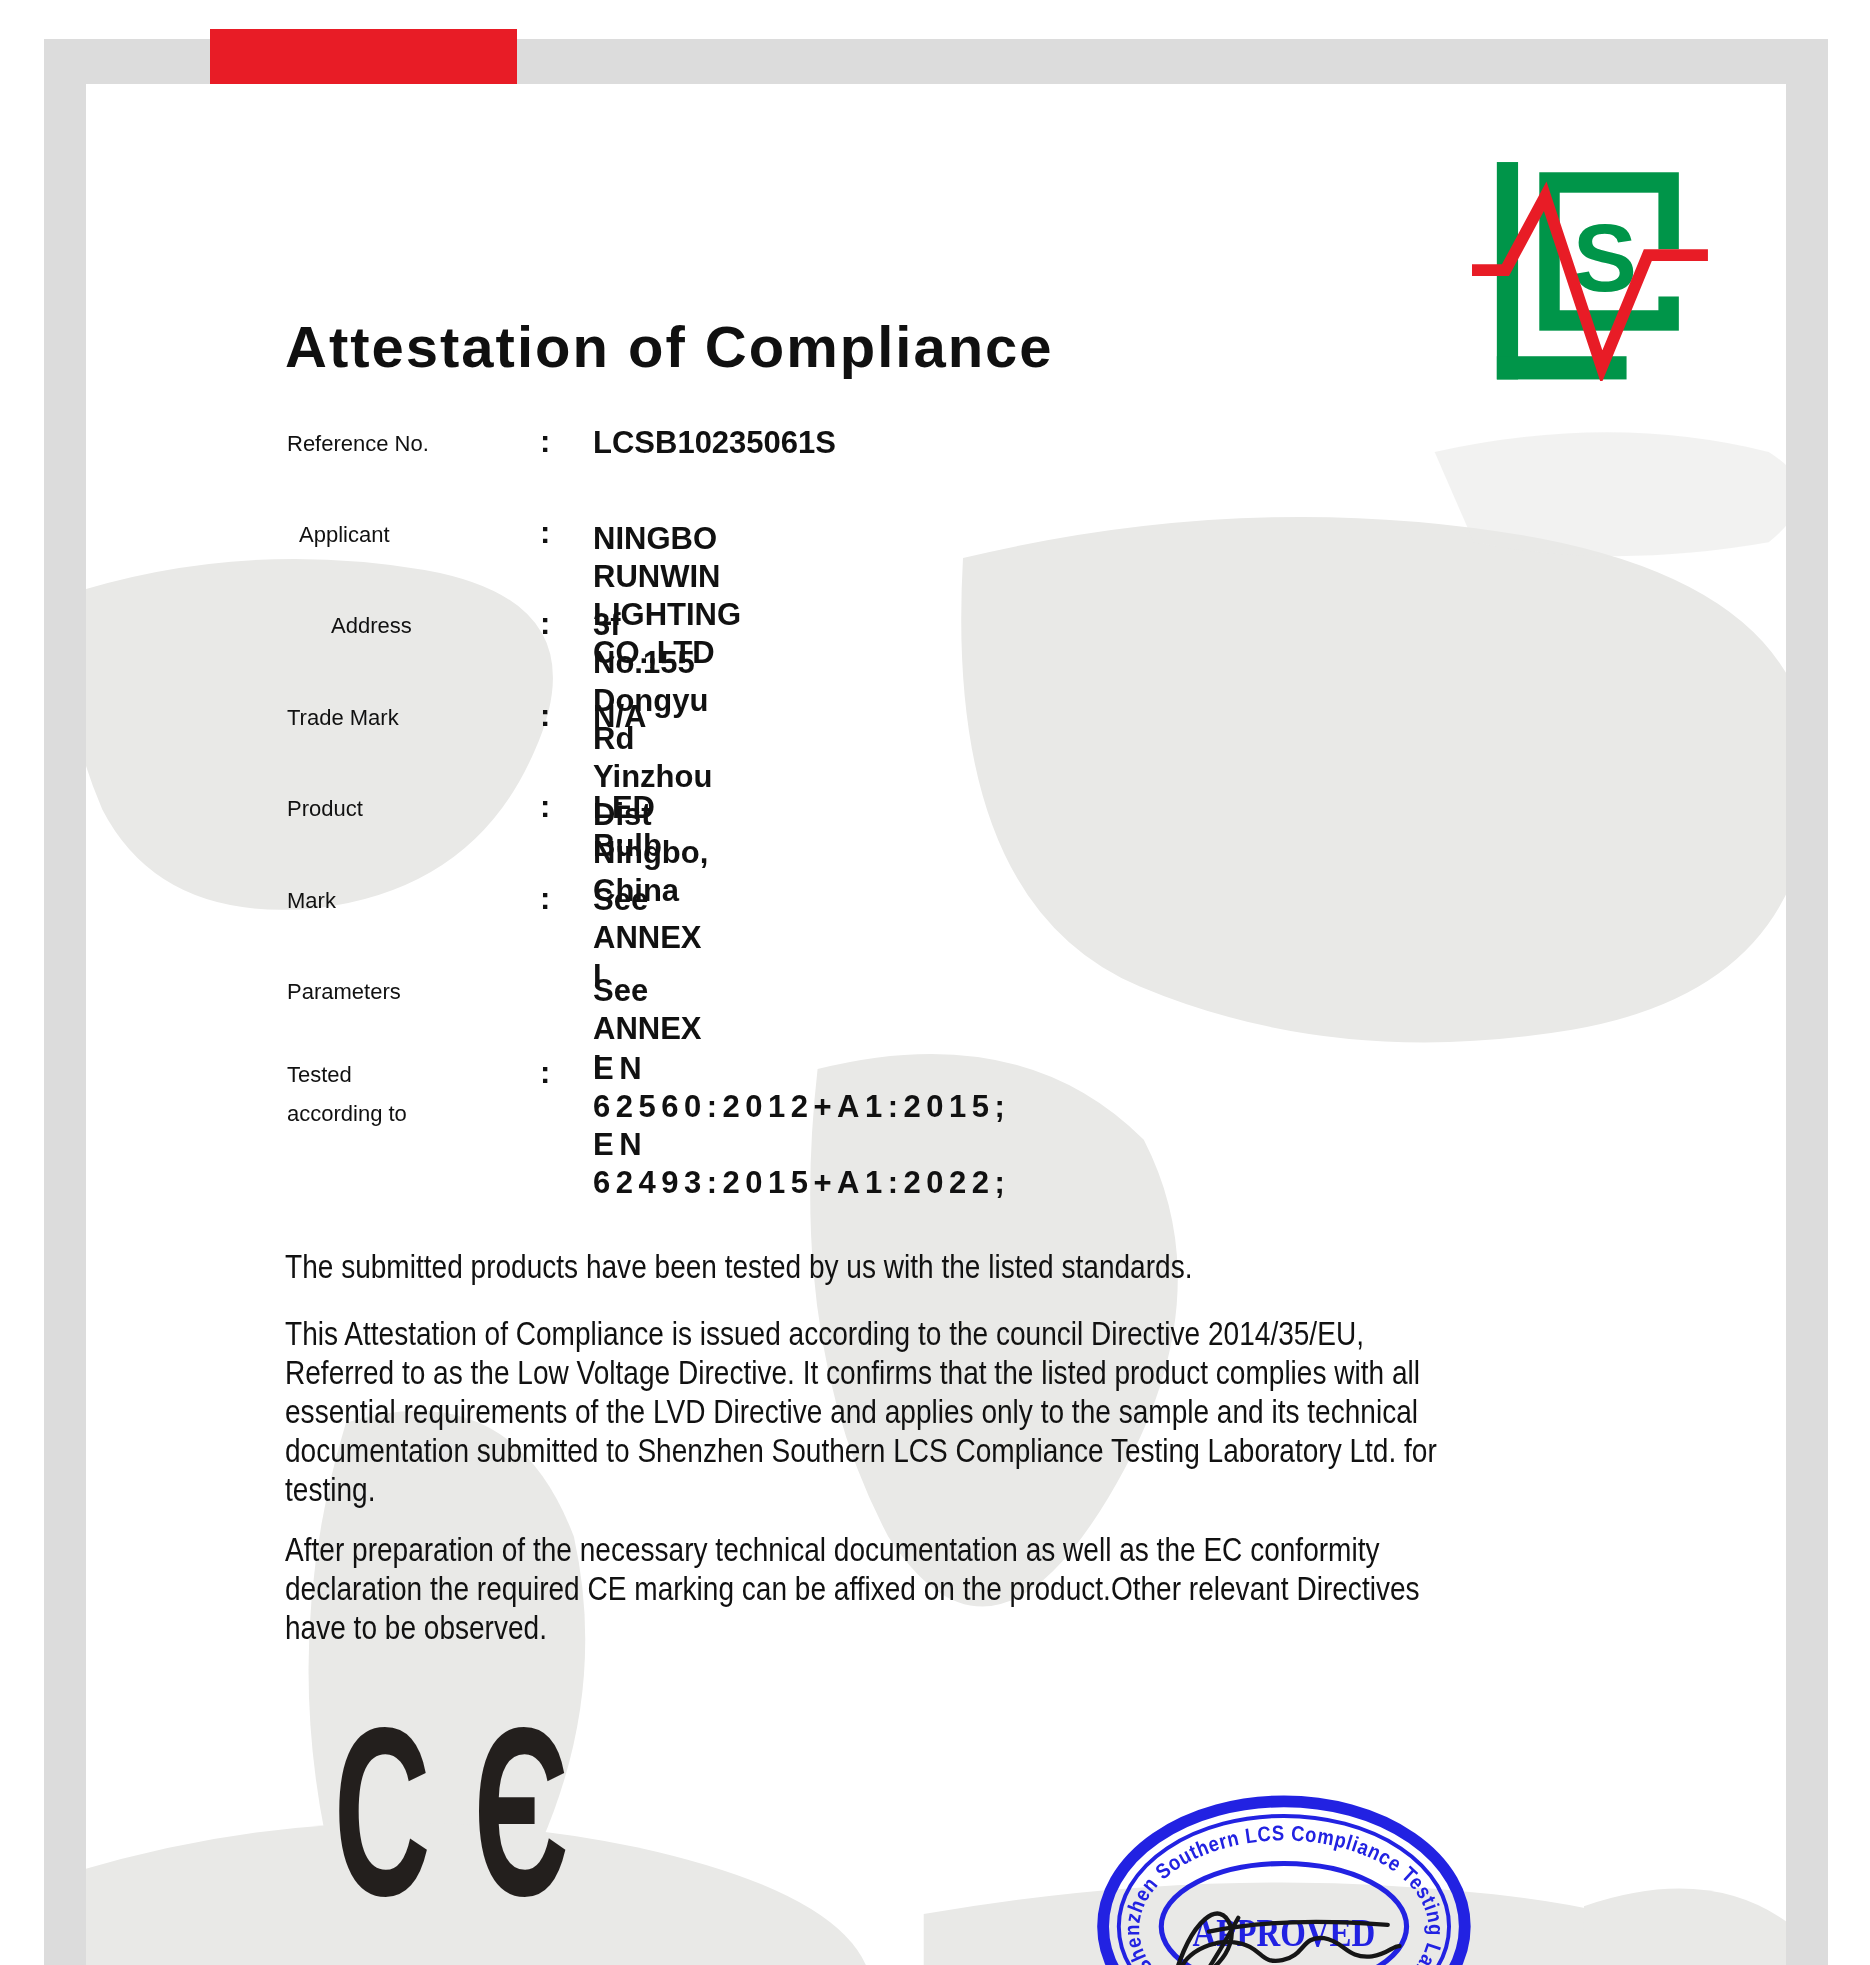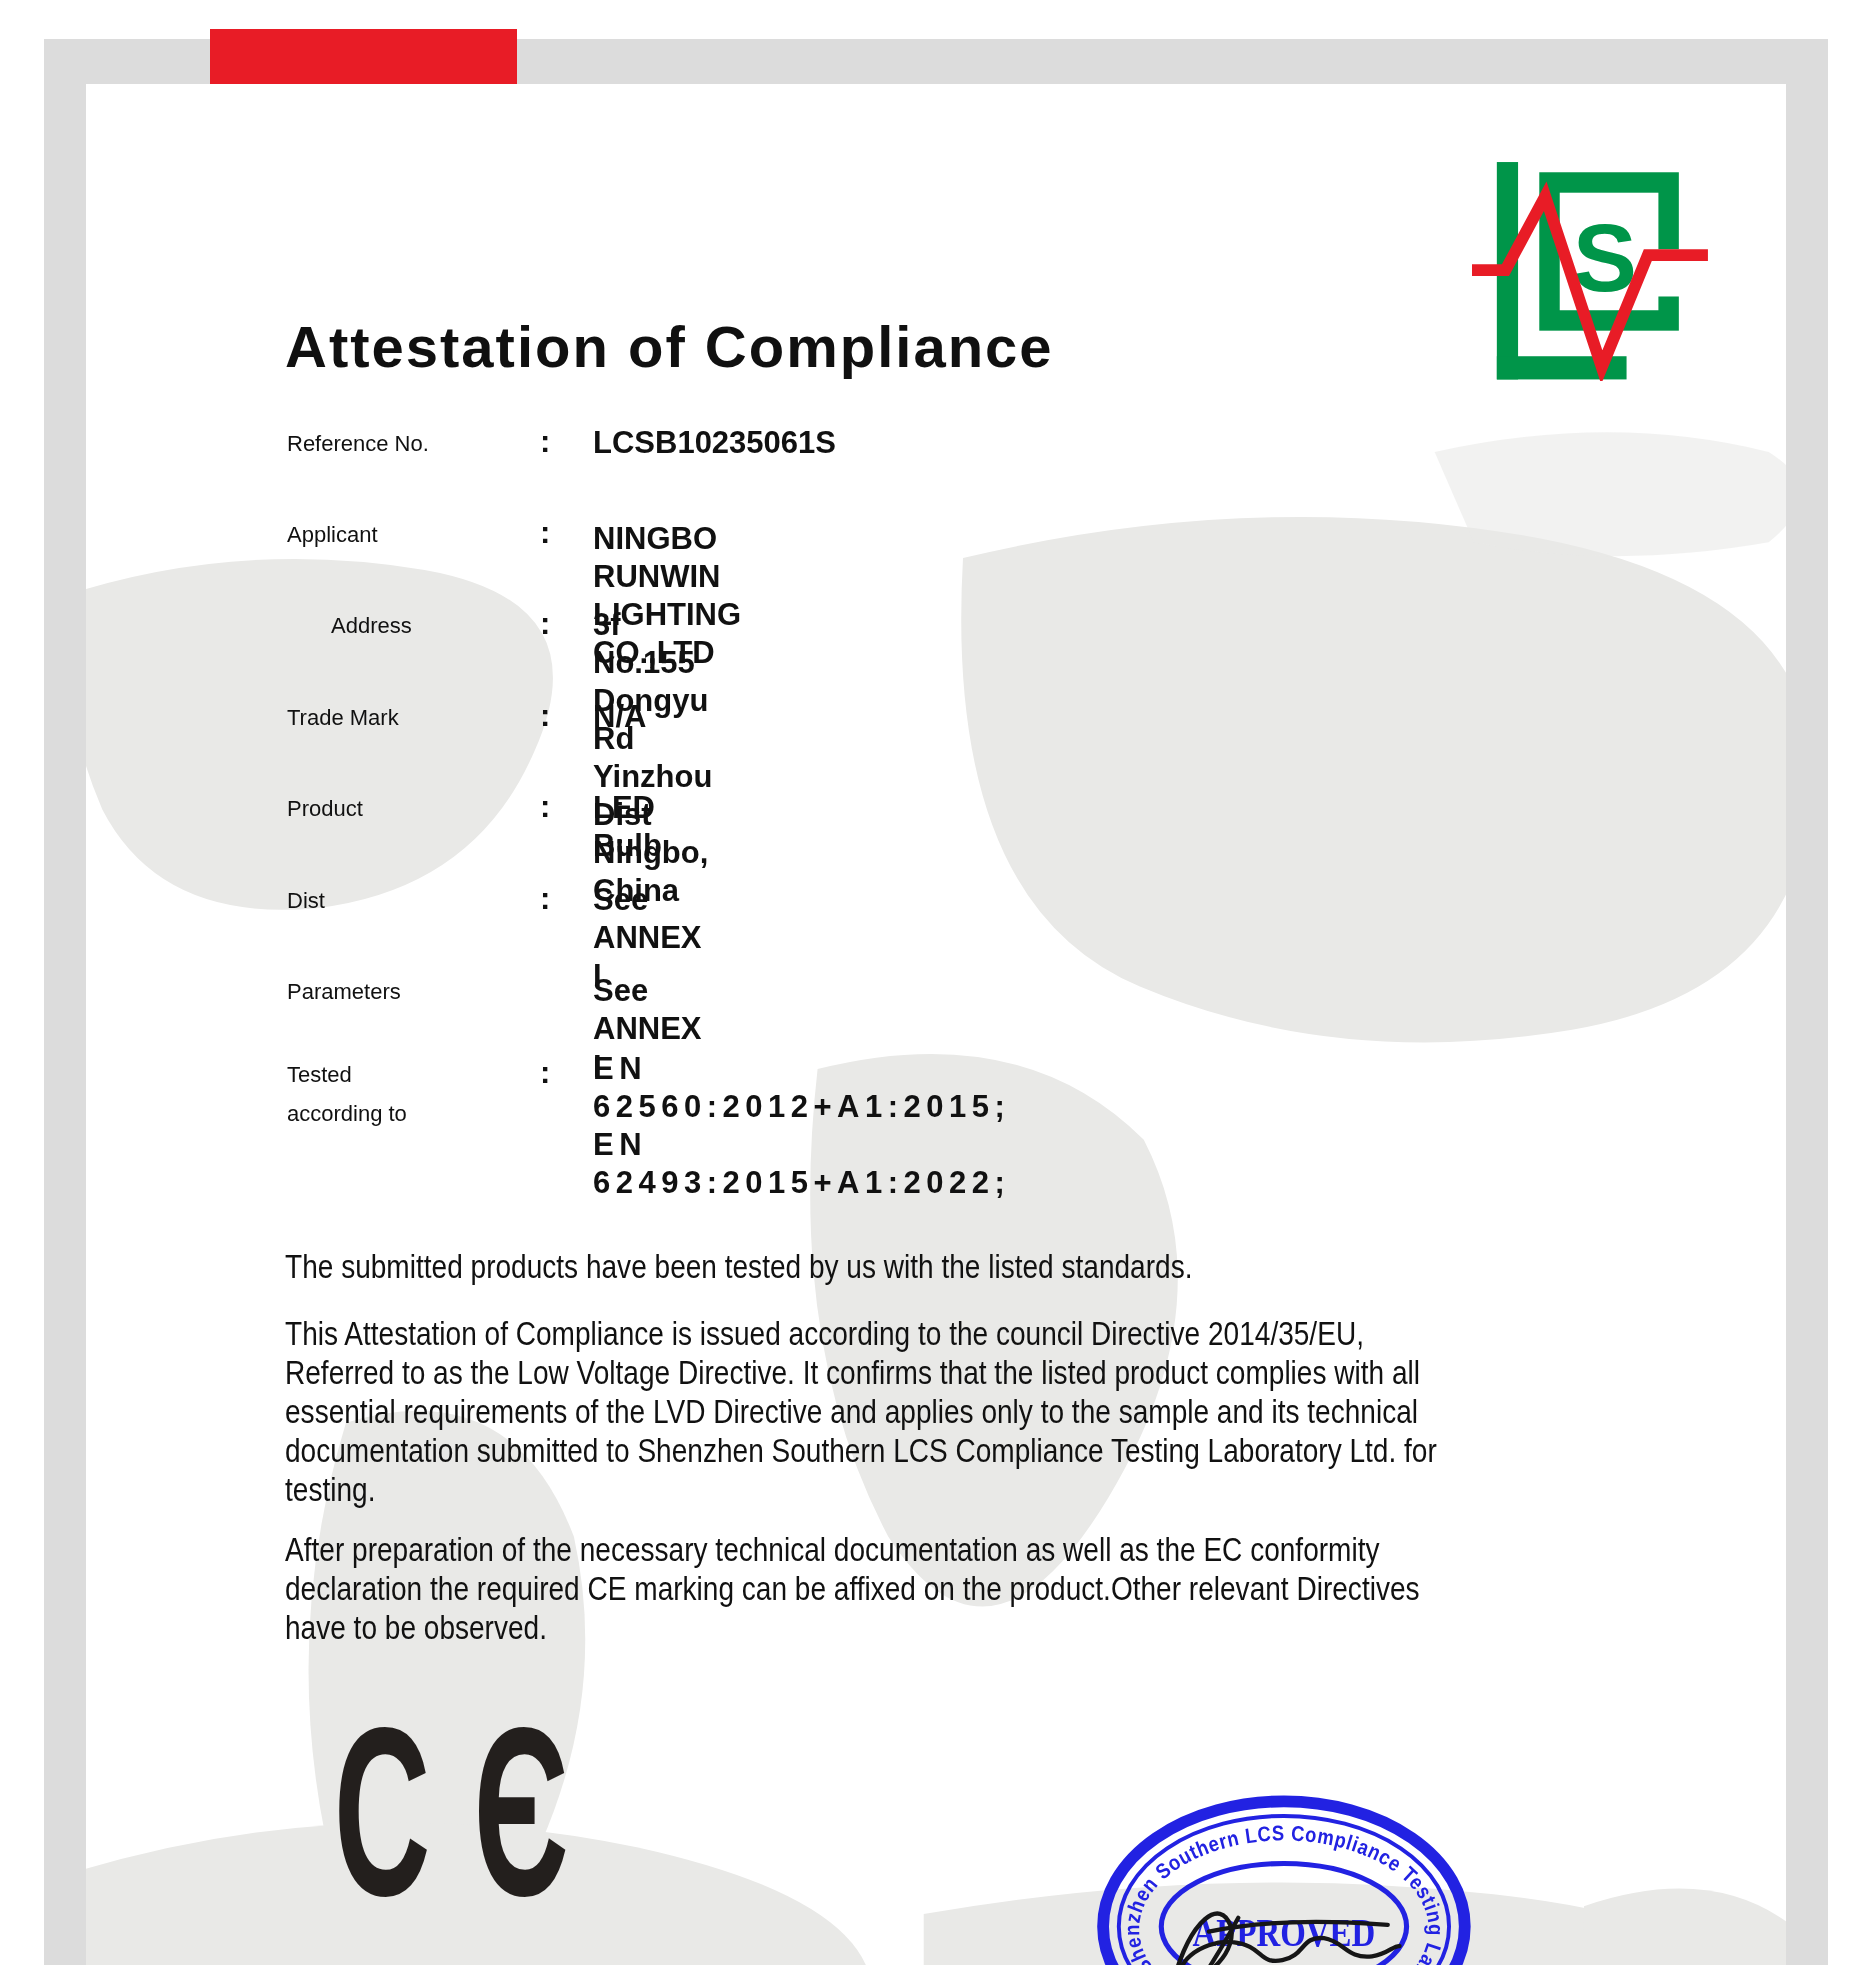--- a/index.html
+++ b/index.html
@@ -57,41 +57,41 @@
   </svg>
 
   <div class="title content abs">Attestation of Compliance</div>
 
   <div class="fieldrow content abs">
     <span class="lbl-t" style="top:424px;">Reference No.</span>
     <span class="colon" style="top:424px;">:</span>
     <span class="val" style="top:424px;">LCSB10235061S</span>
   </div>
   <div class="fieldrow content abs">
-    <span class="lbl-t" style="top:515px;">Applicant</span>
+    <span class="lbl-t" style="top:515px;margin-left:12px;">Applicant</span>
     <span class="colon" style="top:515px;">:</span>
     <span class="val" style="top:484px;margin-top:36px;">NINGBO RUNWIN LIGHTING CO.,LTD</span>
   </div>
   <div class="fieldrow content abs">
     <span class="lbl-t" style="top:606px;margin-left:44px;">Address</span>
     <span class="colon" style="top:606px;">:</span>
     <span class="val" style="top:606px;">3f No.155 Dongyu Rd Yinzhou Dist Ningbo, China</span>
   </div>
   <div class="fieldrow content abs">
     <span class="lbl-t" style="top:698px;">Trade Mark</span>
     <span class="colon" style="top:698px;">:</span>
     <span class="val" style="top:698px;">N/A</span>
   </div>
   <div class="fieldrow content abs">
     <span class="lbl-t" style="top:789px;">Product</span>
     <span class="colon" style="top:789px;">:</span>
     <span class="val" style="top:789px;">LED Bulb</span>
   </div>
   <div class="fieldrow content abs">
-    <span class="lbl-t" style="top:881px;">Dist</span>
+    <span class="lbl-t" style="top:881px;">Mark</span>
     <span class="colon" style="top:881px;">:</span>
     <span class="val" style="top:881px;">See ANNEX I</span>
   </div>
   <div class="fieldrow content abs">
     <span class="lbl-t" style="top:972px;">Parameters</span>
     <span class="colon" style="top:972px;"></span>
     <span class="val" style="top:972px;">See ANNEX I</span>
   </div>
   <div class="fieldrow content abs">
     <span class="lbl-t" style="top:1055px;">Tested

